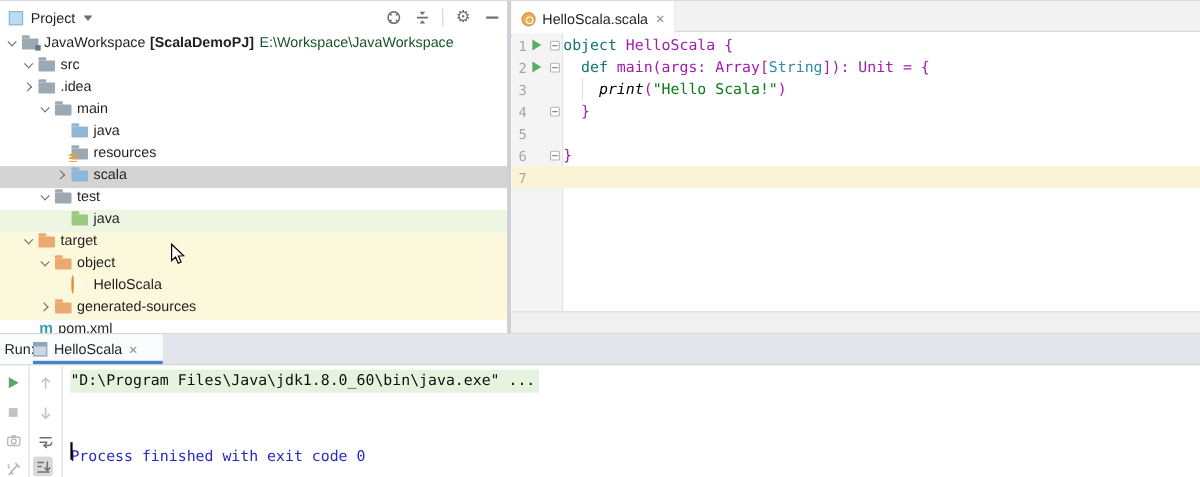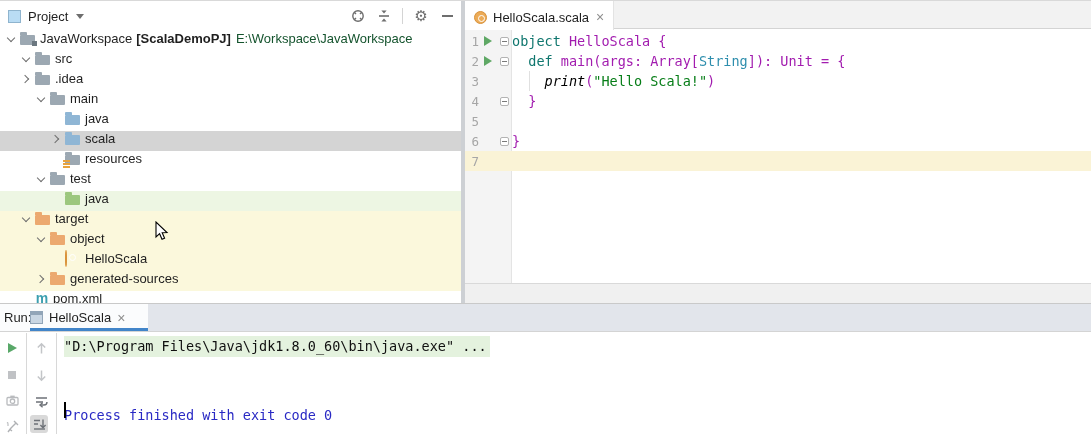--- a/index.html
+++ b/index.html
@@ -196,39 +196,39 @@
 
       <div class="trow">
         <span class="indent" style="width:48px"></span>
         <span class="chev"></span>
         <span class="ficon f-blue">
             <span class="folder"></span>
           </span>
         <span class="lbl">java</span>
       </div>
 
+      <div class="trow">
+        <span class="indent" style="width:48px"></span>
+        <span class="chev"></span>
+        <span class="ficon f-gray">
+            <span class="folder"></span>
+            <span class="res-lines"></span>
+          </span>
+        <span class="lbl">resources</span>
+      </div>
+
       <div class="trow bg-sel">
         <span class="indent" style="width:48px"></span>
         <span class="chev right">
             <i></i>
           </span>
         <span class="ficon f-blue">
             <span class="folder"></span>
           </span>
         <span class="lbl">scala</span>
-      </div>
-
-      <div class="trow">
-        <span class="indent" style="width:48px"></span>
-        <span class="chev"></span>
-        <span class="ficon f-gray">
-            <span class="folder"></span>
-            <span class="res-lines"></span>
-          </span>
-        <span class="lbl">resources</span>
       </div>
 
       <div class="trow">
         <span class="indent" style="width:33px"></span>
         <span class="chev down">
             <i></i>
           </span>
         <span class="ficon f-gray">
             <span class="folder"></span>
           </span>

